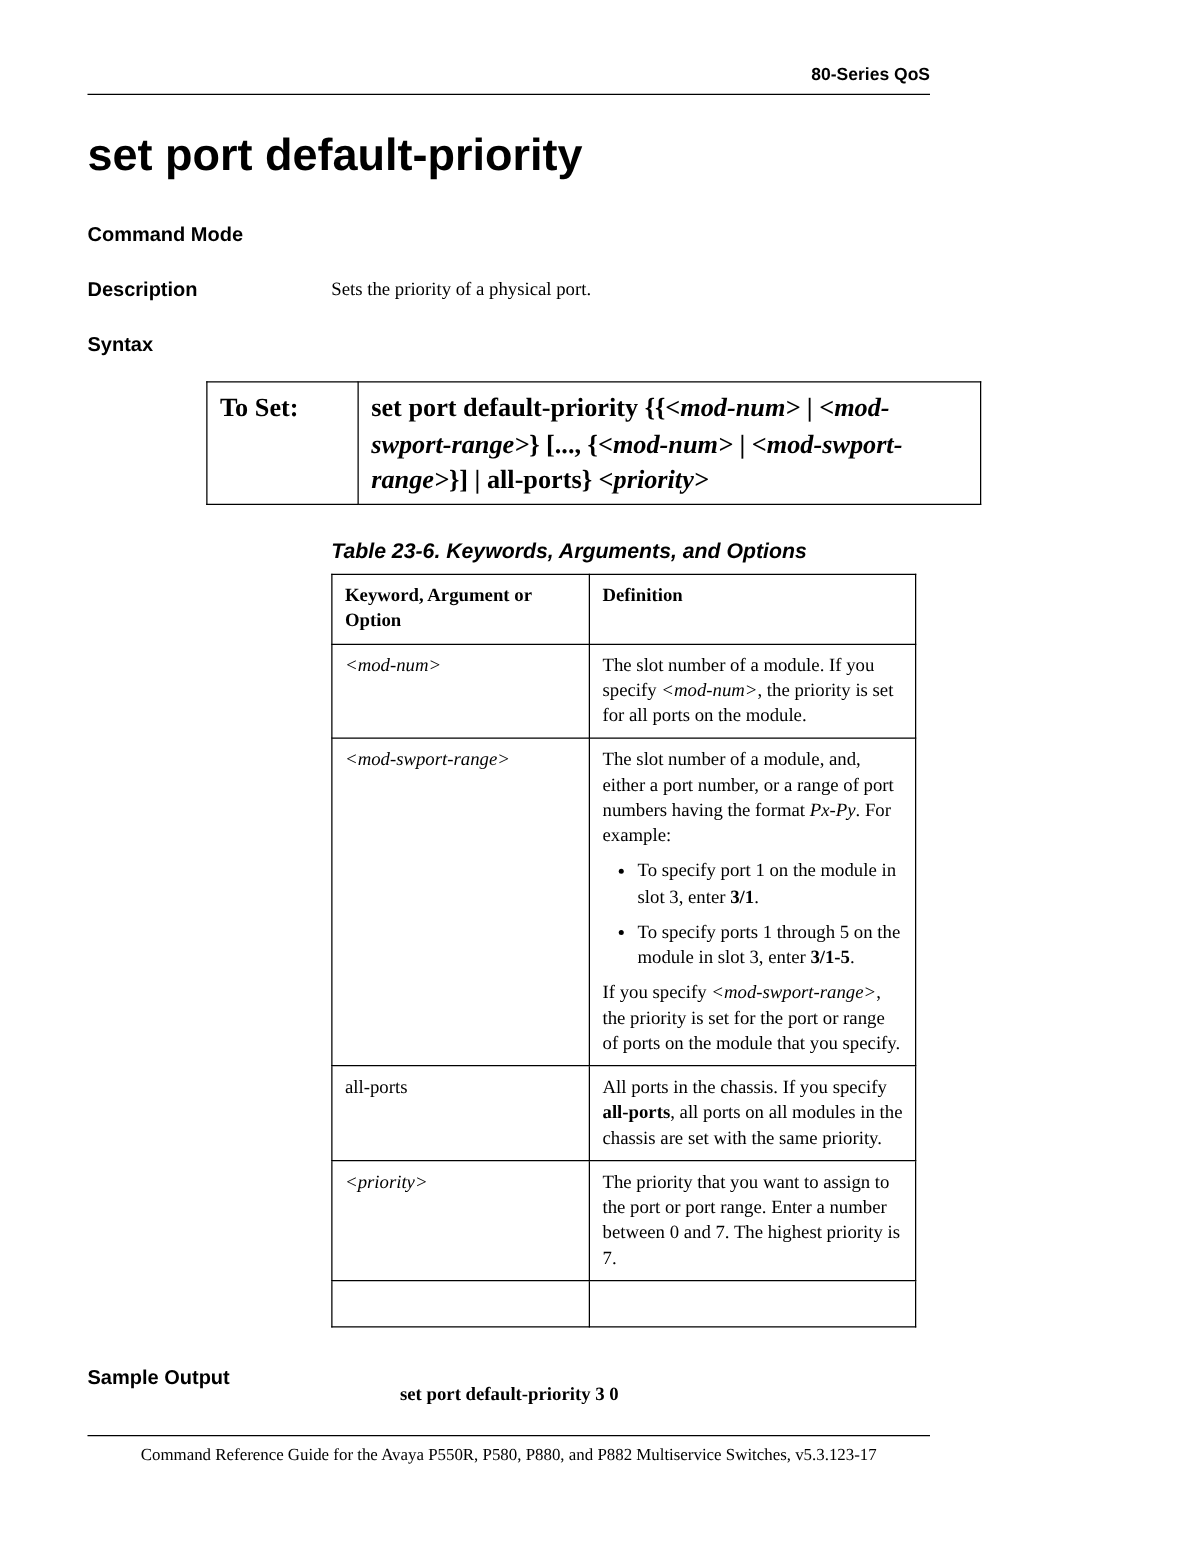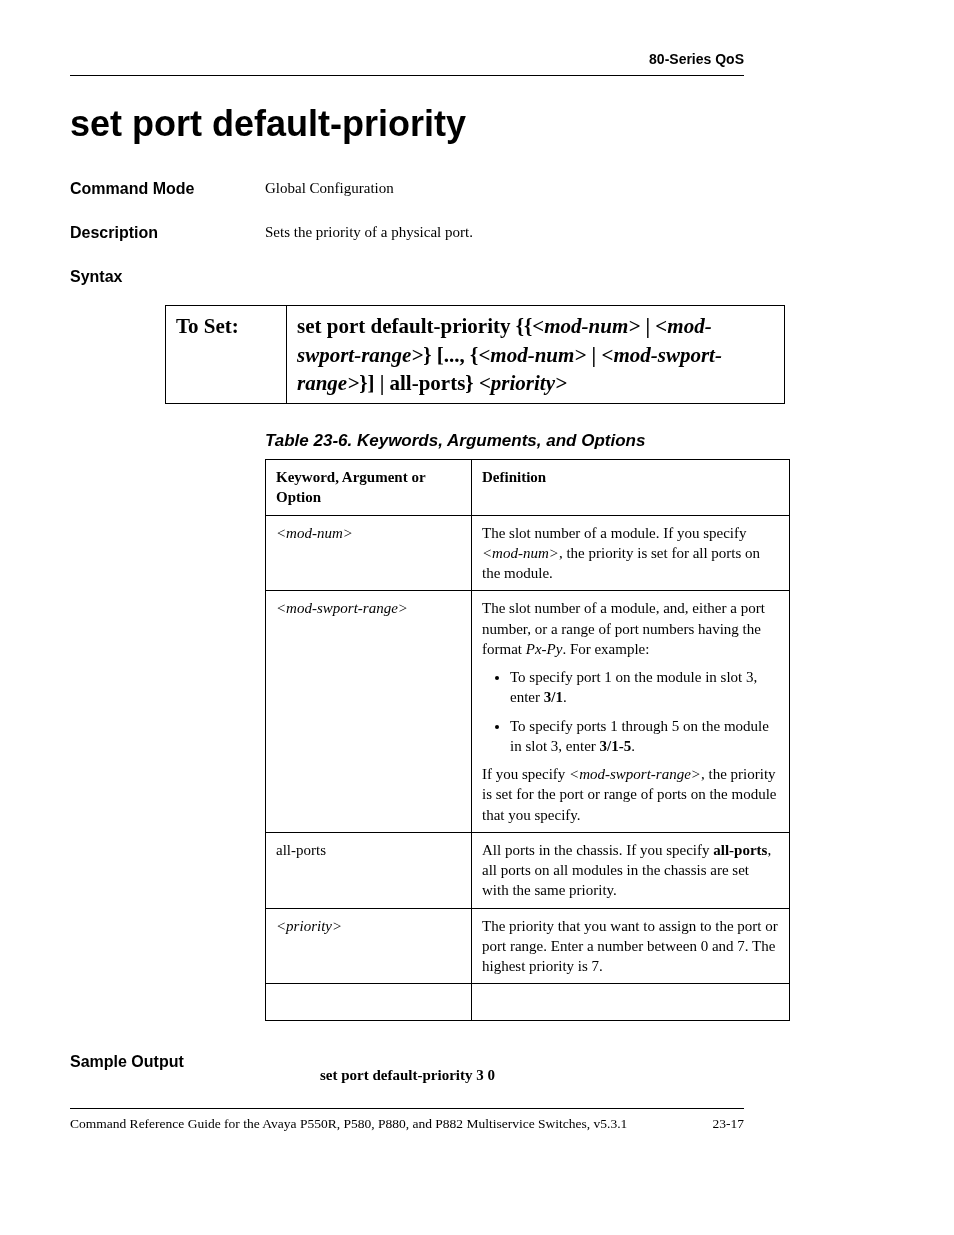--- a/index.html
+++ b/index.html
@@ -71,21 +71,21 @@
     font-weight: bold;
     font-style: italic;
     font-size: 17px;
     text-align: left;
     margin-left: 195px;
     margin-bottom: 6px;
   }
   table.args-table {
     border-collapse: collapse;
     margin-left: 195px;
-    width: 525px;
+    width: 468px;
     margin-bottom: 30px;
   }
   table.args-table th {
     border: 1px solid #000;
     padding: 7px 10px;
     text-align: left;
     font-weight: bold;
     font-size: 15px;
     vertical-align: top;
   }
@@ -106,41 +106,40 @@
   ul.bullets li {
     margin-bottom: 8px;
   }
   hr.bottom-rule {
     border: none;
     border-top: 1px solid #000;
     margin: 10px 0 6px 0;
   }
   .footer {
     display: flex;
-    justify-content: space-between;
+    justify-content: center;
     font-size: 13.5px;
   }
   .sample-cmd {
     font-weight: bold;
     margin-left: 55px;
     margin-top: 14px;
   }
   .empty-row td { height: 22px; }
 </style>
 </head>
 <body>
 
 <div class="header-right">80-Series QoS</div>
 <hr class="top-rule">
 
 <h1 class="title">set port default-priority</h1>
 
 <div class="row">
   <div class="label-col">Command Mode</div>
-  <div class="value-col">Global Configuration</div>
 </div>
 
 <div class="row">
   <div class="label-col">Description</div>
   <div class="value-col">Sets the priority of a physical port.</div>
 </div>
 
 <div class="syntax-heading">Syntax</div>
 
 <table class="syntax-table">

